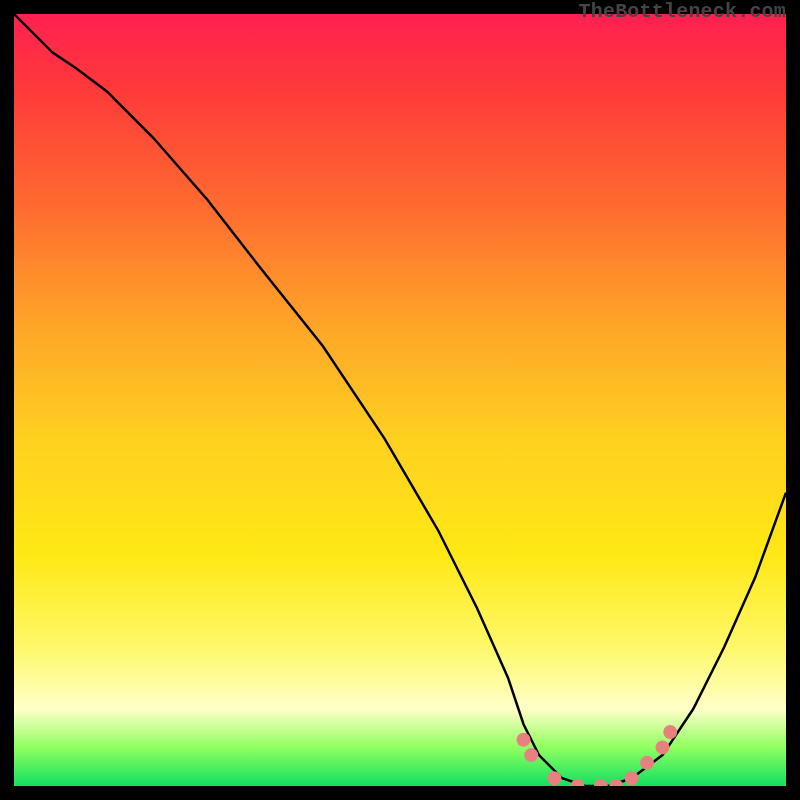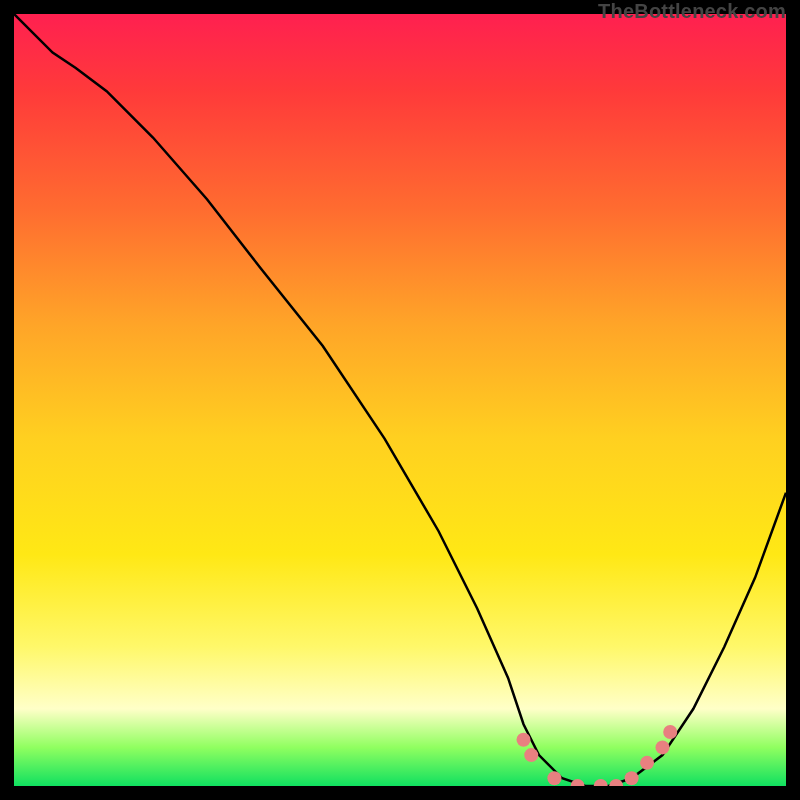--- a/index.html
+++ b/index.html
@@ -41,21 +41,21 @@
     top: 14px;
     width: 772px;
     height: 772px;
     pointer-events: none;
   }
   .watermark {
     position: absolute;
     top: 0px;
     right: 14px;
     color: #444;
-    font-family: Liberation Sans, sans-serif;
+    font-family: Liberation Mono, monospace;
     font-size: 20px;
     font-weight: 600;
     letter-spacing: 0.2px;
   }
 </style>
 </head>
 <body>
 
 <div class="chart-container">
   <div class="plot-area"></div>

